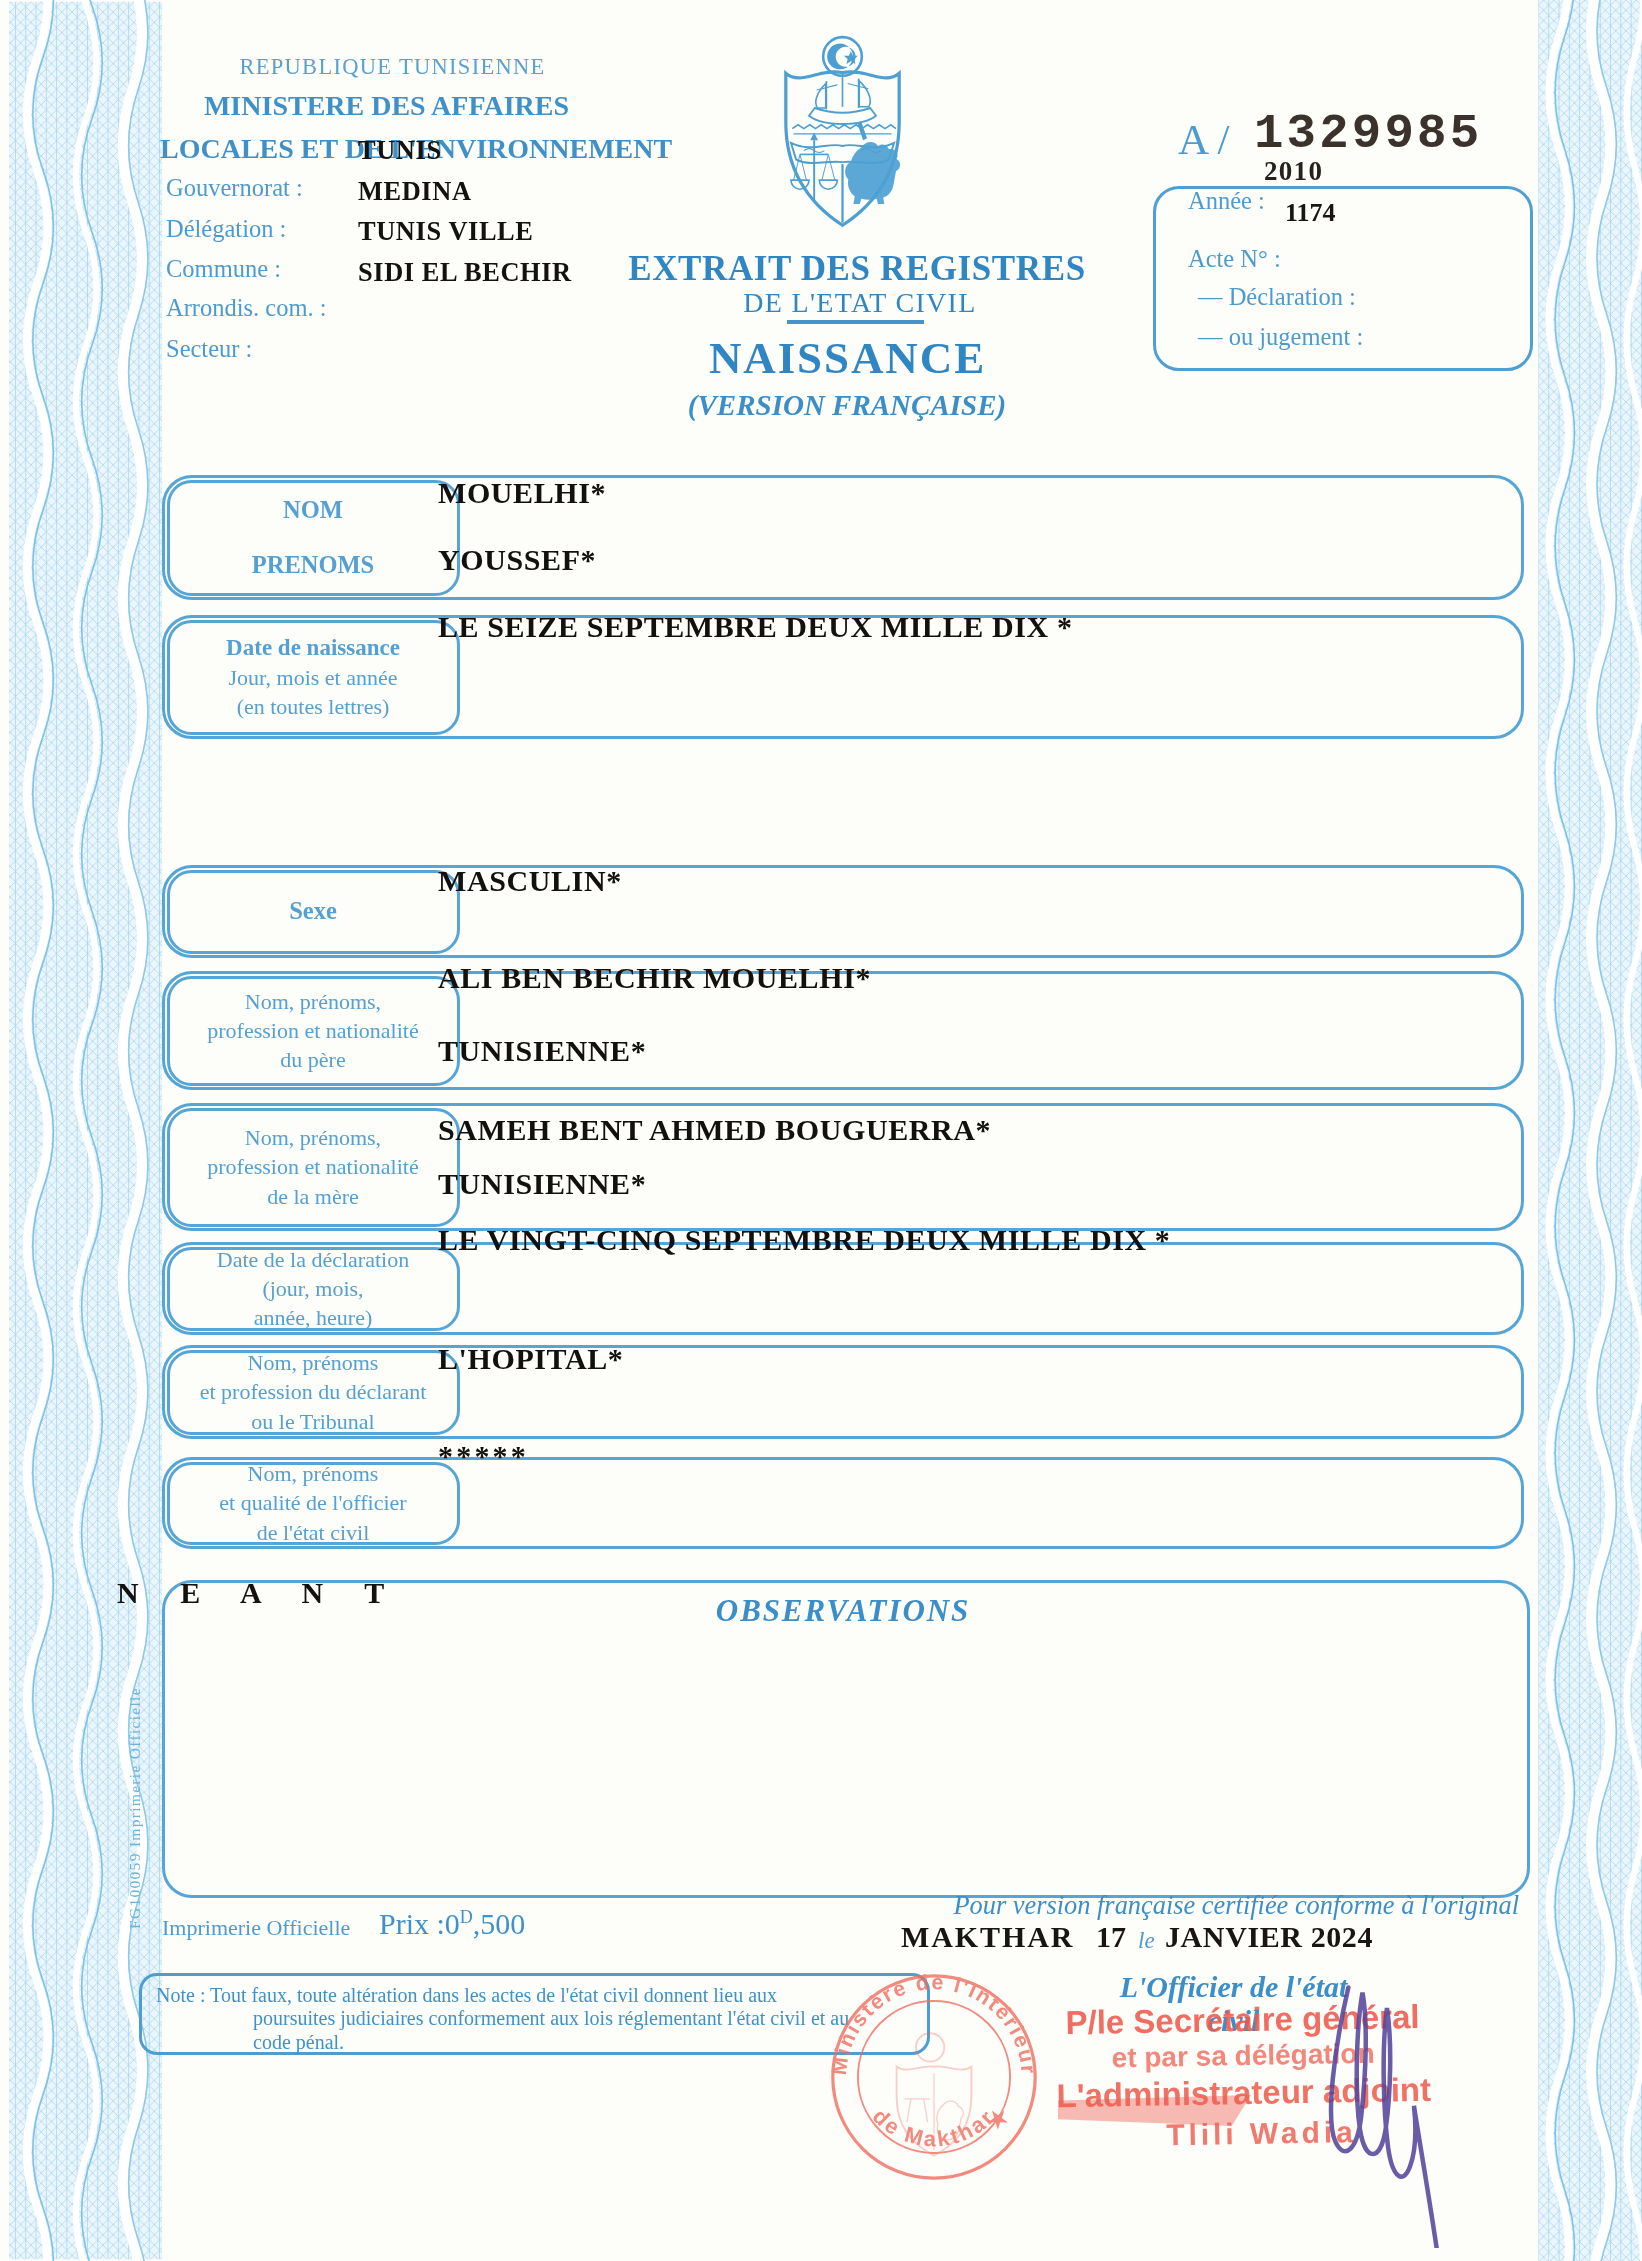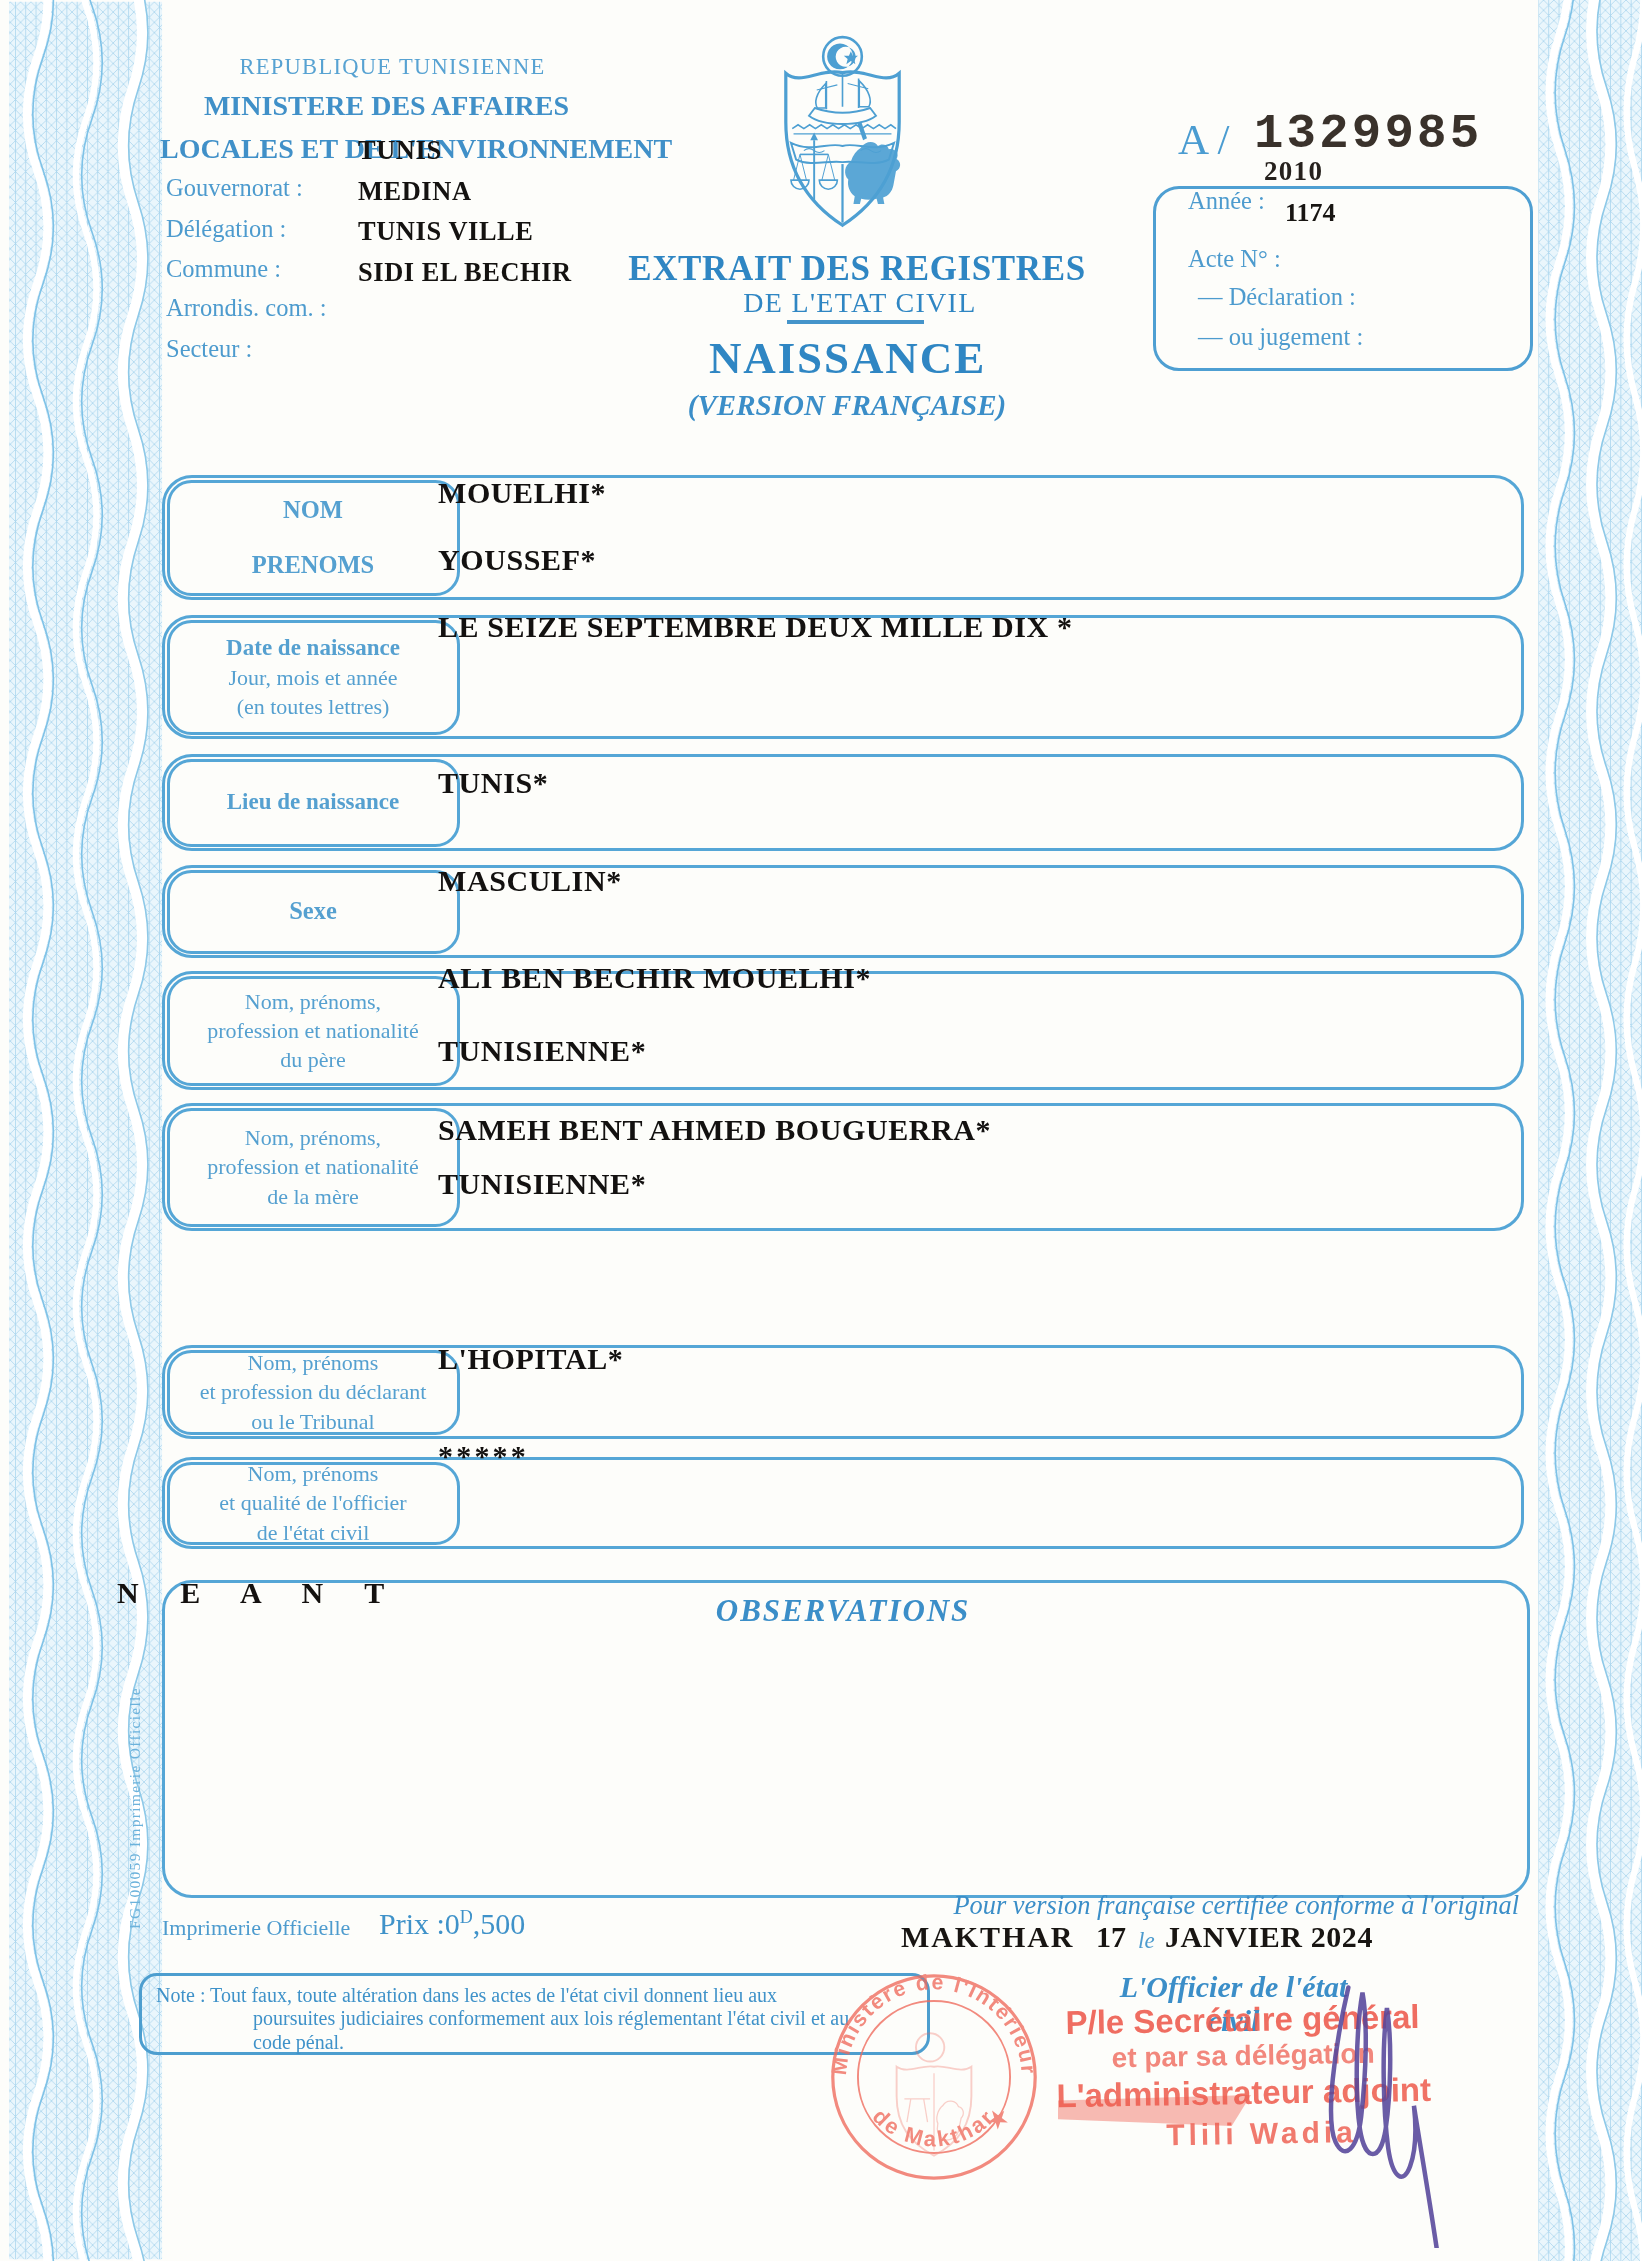--- a/index.html
+++ b/index.html
@@ -183,27 +183,20 @@
   <div class="row r2">
     <div class="outer"></div>
     <div class="labbox">
       <span class="lab b" style="font-size:23px;">Date de naissance</span>
       <span class="lab">Jour, mois et année</span>
       <span class="lab">(en toutes lettres)</span>
     </div>
     <span class="val v0">LE SEIZE SEPTEMBRE  DEUX MILLE DIX *</span>
   </div>
 
-  <div class="row r3">
-    <div class="outer"></div>
-    <div class="labbox">
-      <span class="lab b" style="font-size:23px;">Lieu de naissance</span>
-    </div>
-    <span class="val v0">TUNIS*</span>
-  </div>
 
   <div class="row r4">
     <div class="outer"></div>
     <div class="labbox">
       <span class="lab b">Sexe</span>
     </div>
     <span class="val v0">MASCULIN*</span>
   </div>
 
   <div class="row r5">
@@ -221,20 +214,29 @@
     <div class="outer"></div>
     <div class="labbox">
       <span class="lab">Nom, prénoms,</span>
       <span class="lab">profession et nationalité</span>
       <span class="lab">de la mère</span>
     </div>
     <span class="val v0">SAMEH BENT AHMED BOUGUERRA*</span>
     <span class="val v1">TUNISIENNE*</span>
   </div>
 
+  <div class="row r7">
+    <div class="outer"></div>
+    <div class="labbox">
+      <span class="lab">Date de la déclaration</span>
+      <span class="lab">(jour, mois,</span>
+      <span class="lab">année, heure)</span>
+    </div>
+    <span class="val v0">LE VINGT-CINQ SEPTEMBRE  DEUX MILLE DIX *</span>
+  </div>
 
   <div class="row r8">
     <div class="outer"></div>
     <div class="labbox">
       <span class="lab">Nom, prénoms</span>
       <span class="lab">et profession du déclarant</span>
       <span class="lab">ou le Tribunal</span>
     </div>
     <span class="val v0">L'HOPITAL*</span>
   </div>

